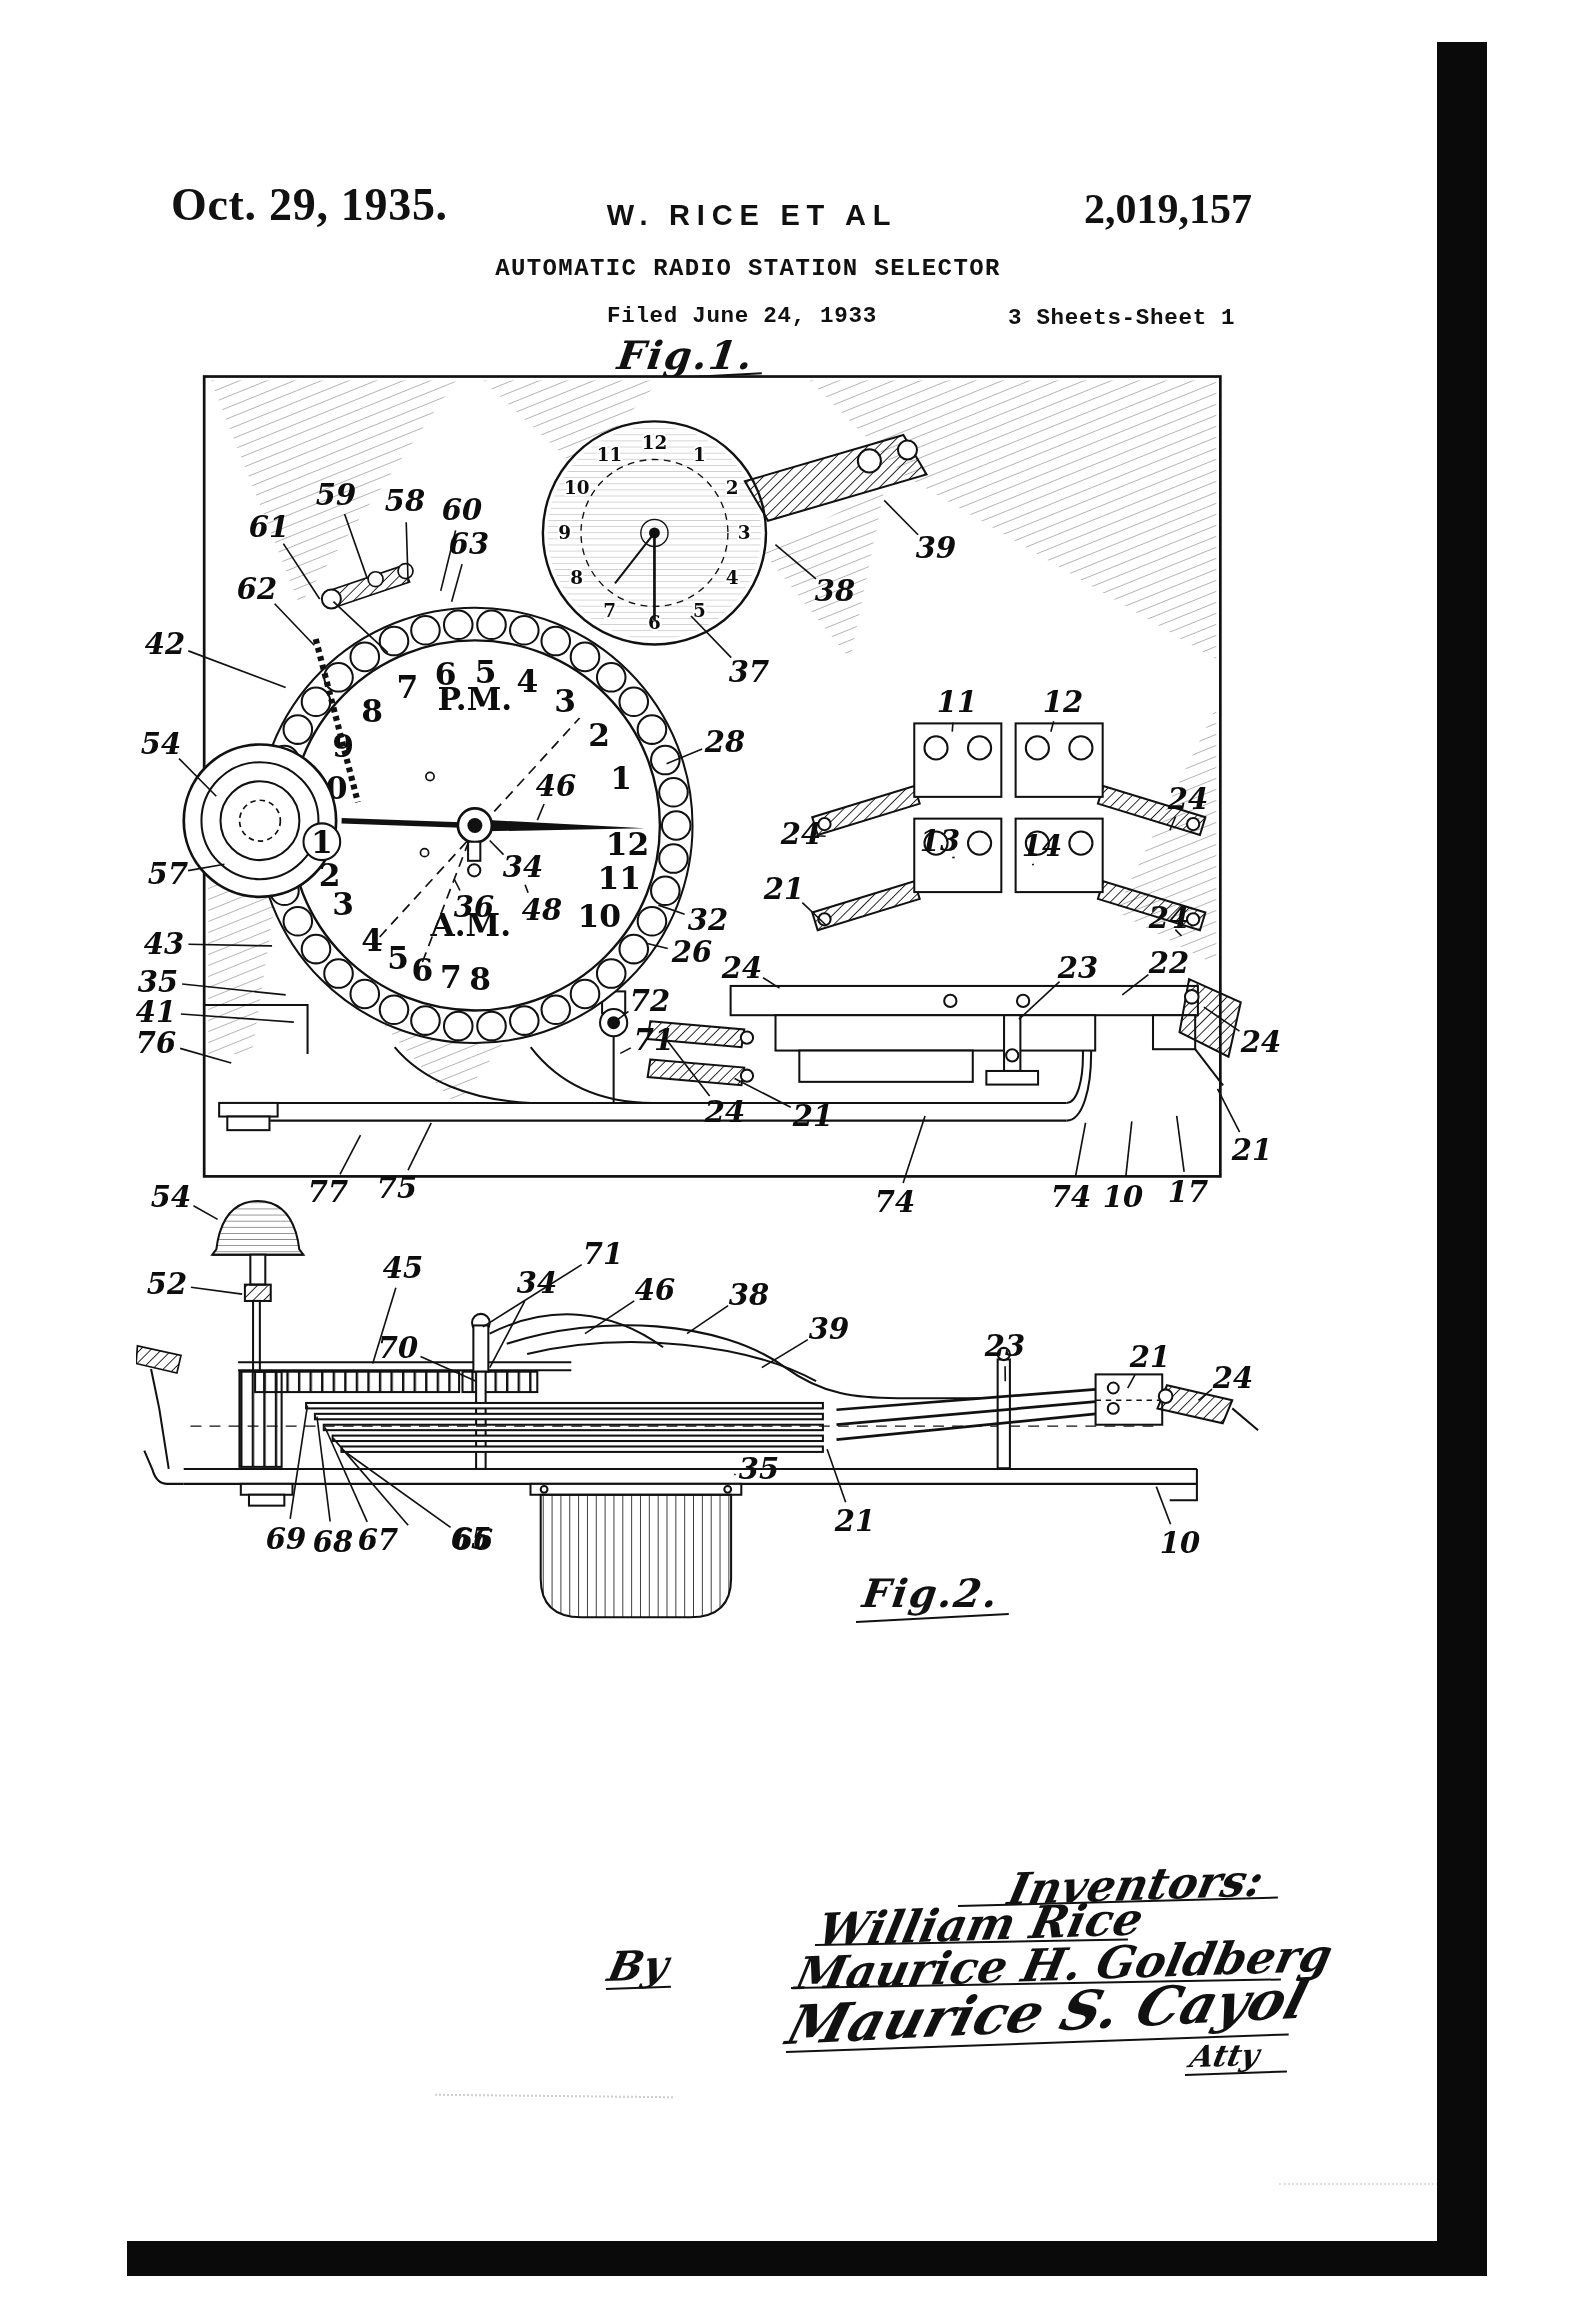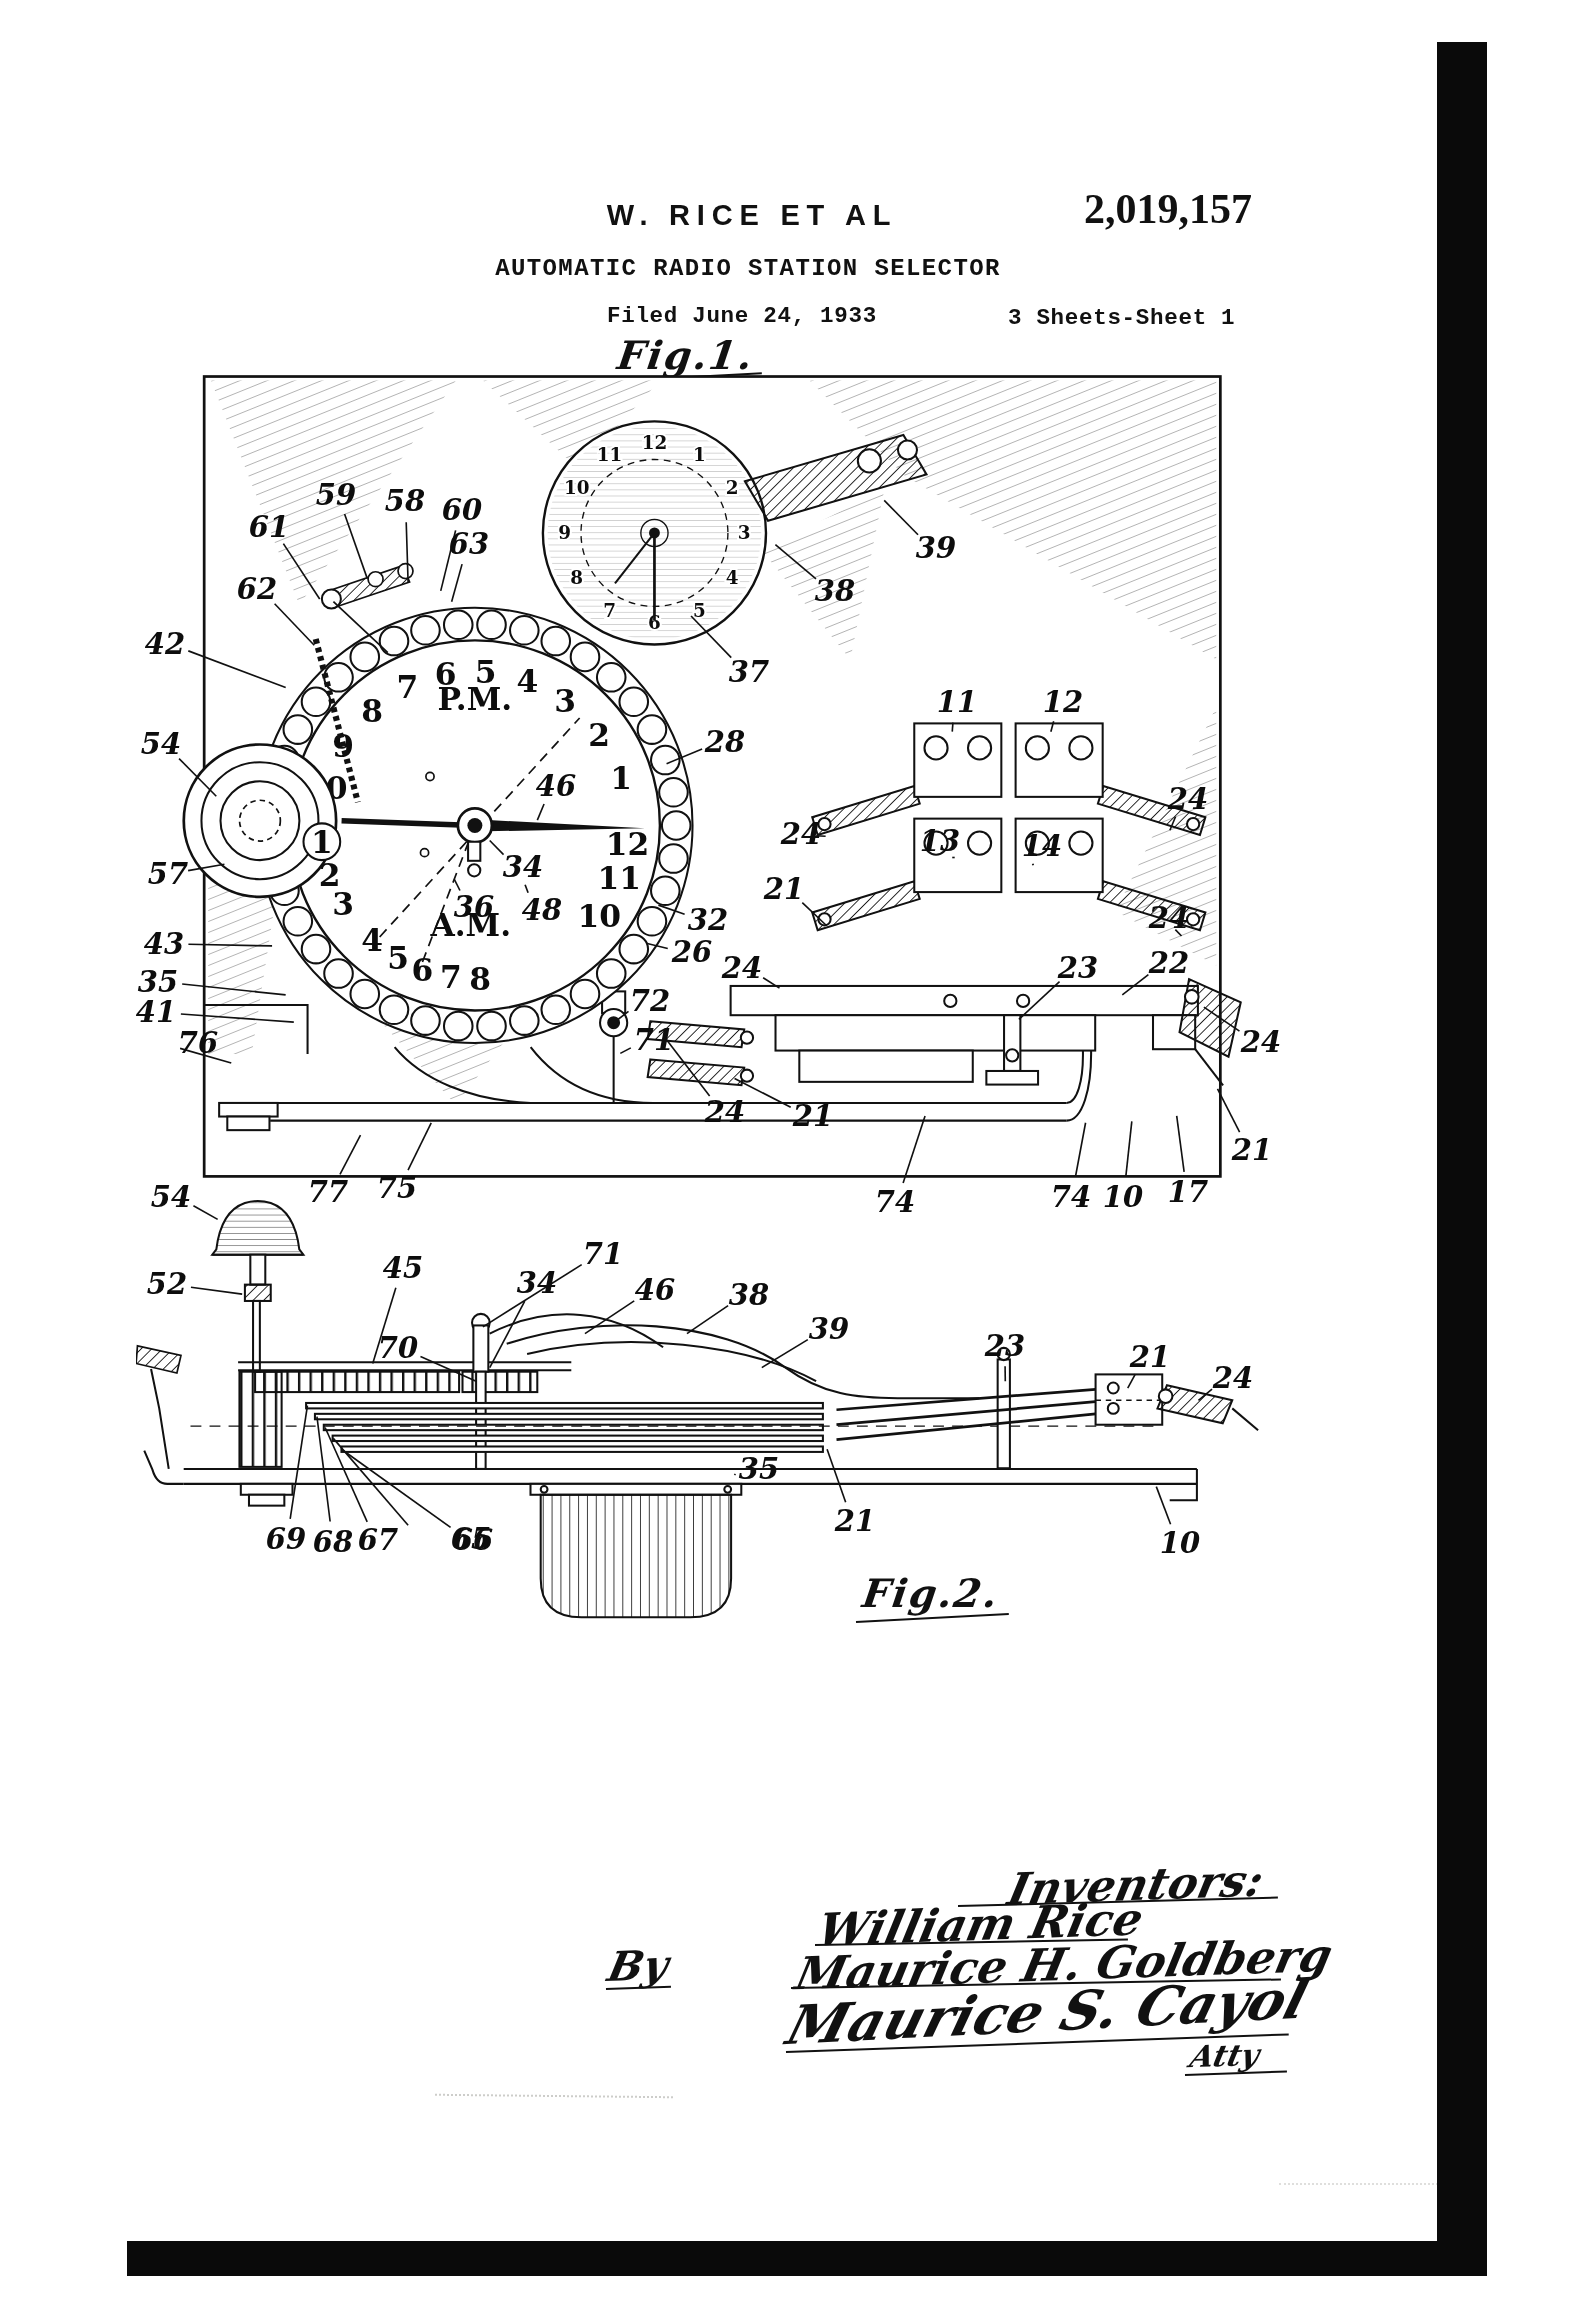--- a/index.html
+++ b/index.html
@@ -26,20 +26,21 @@
   .screw{fill:#fff;stroke:#111;stroke-width:3;}
   .ln{stroke:#111;fill:none;}
   .bar{background:#0a0a0a;}
   .artifact{border-top:2px dotted #b9b9b4;opacity:.7;}
 </style>
 </head>
 <body>
 
 <div class="page">
 
+  <div class="abs date" style="left:171px;top:178px">Oct. 29, 1935.</div>
   <div class="abs authors" style="left:752px;top:199px;transform:translateX(-50%)">W. RICE ET AL</div>
   <div class="abs patnum" style="left:1084px;top:185px">2,019,157</div>
   <div class="abs docline" style="left:748px;top:255px;transform:translateX(-50%)">AUTOMATIC RADIO STATION SELECTOR</div>
   <div class="abs docline2" style="left:607px;top:303px">Filed June 24, 1933</div>
   <div class="abs docline2" style="left:1008px;top:305px">3 Sheets-Sheet 1</div>
 
   <div class="abs figcap" style="left:686px;top:332px;transform:translateX(-50%) skewX(-8deg)">Fig.1.</div>
   <div class="abs swash" style="left:616px;top:380px;width:146px;transform:rotate(-3deg)"></div>
   <div class="abs figcap" style="left:931px;top:1570px;transform:translateX(-50%) skewX(-8deg)">Fig.2.</div>
   <div class="abs swash" style="left:856px;top:1621px;width:153px;transform:rotate(-3deg)"></div>
@@ -391,21 +392,21 @@
       <span class="part-label" style="left: 462px; top: 510px;">60</span>
       <span class="part-label" style="left: 469px; top: 544px;">63</span>
       <span class="part-label" style="left: 269px; top: 527px;">61</span>
       <span class="part-label" style="left: 257px; top: 589px;">62</span>
       <span class="part-label" style="left: 165px; top: 644px;">42</span>
       <span class="part-label" style="left: 161px; top: 744px;">54</span>
       <span class="part-label" style="left: 168px; top: 874px; font-style: italic;">57</span>
       <span class="part-label" style="left: 164px; top: 944px;">43</span>
       <span class="part-label" style="left: 158px; top: 982px;">35</span>
       <span class="part-label" style="left: 156px; top: 1012px;">41</span>
-      <span class="part-label" style="left: 156px; top: 1043px; margin-left: 42px;">76</span>
+      <span class="part-label" style="left: 156px; top: 1043px;">76</span>
       <span class="part-label" style="left: 936px; top: 548px;">39</span>
       <span class="part-label" style="left: 835px; top: 591px;">38</span>
       <span class="part-label" style="left: 749px; top: 672px;">37</span>
       <span class="part-label" style="left: 725px; top: 742px;">28</span>
       <span class="part-label" style="left: 556px; top: 786px;">46</span>
       <span class="part-label" style="left: 523px; top: 867px;">34</span>
       <span class="part-label" style="left: 474px; top: 907px;">36</span>
       <span class="part-label" style="left: 542px; top: 910px;">48</span>
       <span class="part-label" style="left: 708px; top: 920px;">32</span>
       <span class="part-label" style="left: 692px; top: 952px;">26</span>

